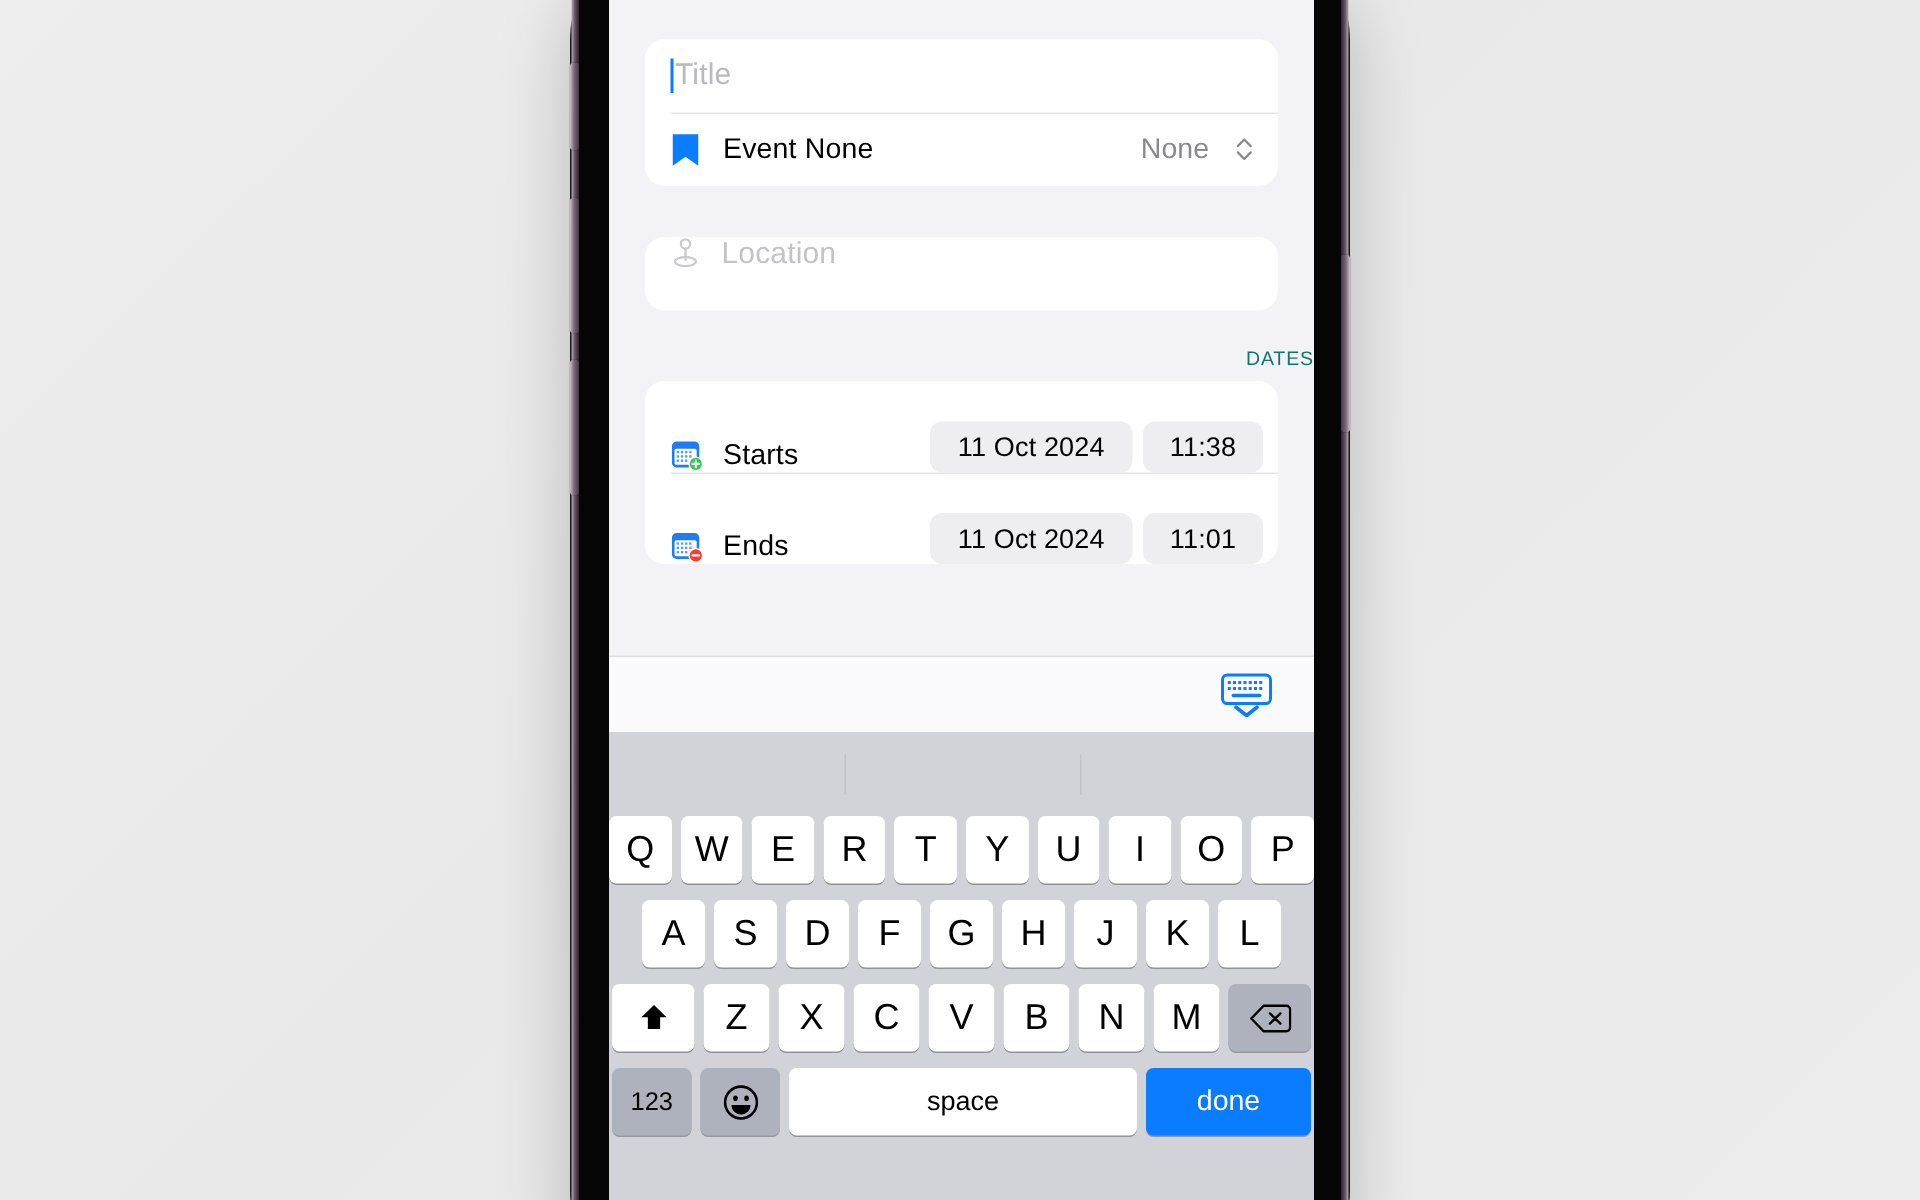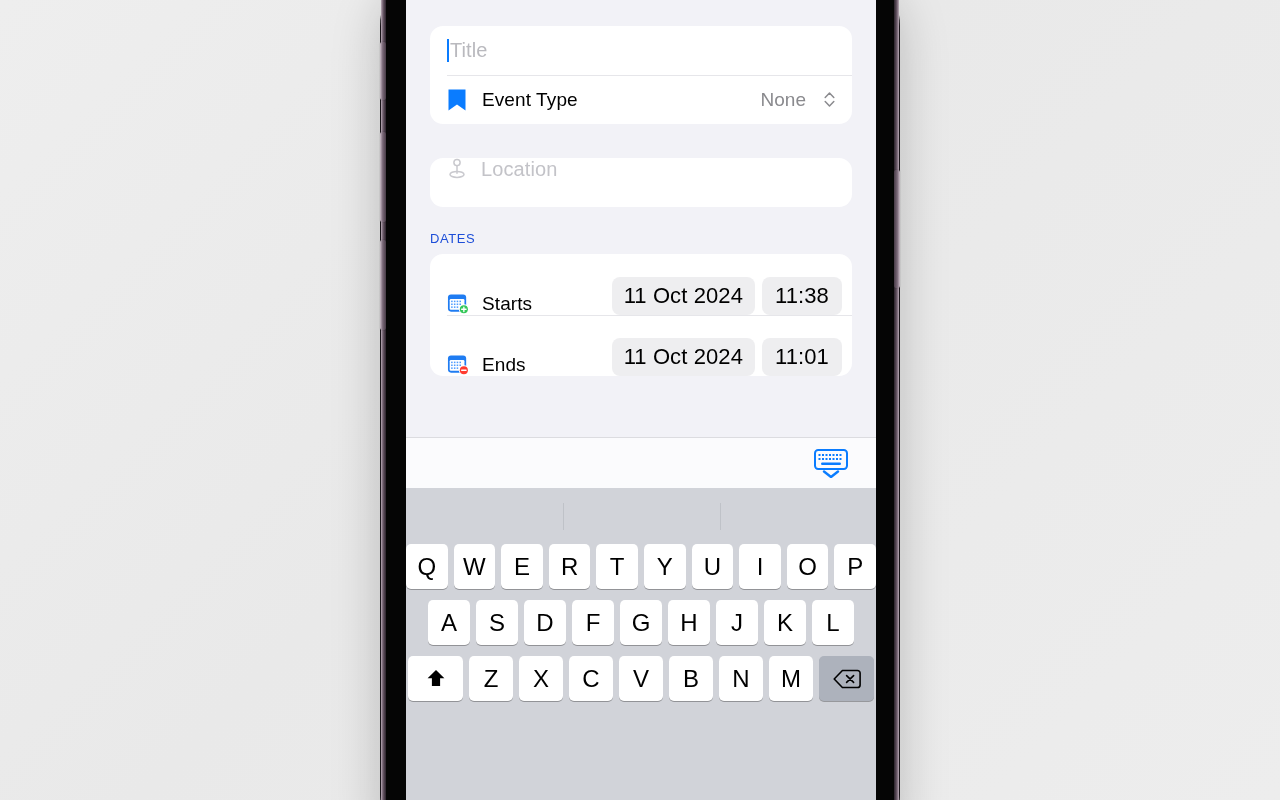--- a/index.html
+++ b/index.html
@@ -128,40 +128,41 @@
     border-radius: 13px;
     height: 49px;
     display: flex;
     padding: 0 17px;
   }
   .loc-icon { width: 20px; height: 22px; margin-right: 14px; flex: 0 0 auto; }
   .loc-placeholder { font-size: 20px; color: #c3c3c8; letter-spacing: .1px; }
 
   .section-header {
     font-size: 13px;
-    color: #1d4ed8;
+    color: #0f766e;
     letter-spacing: .6px;
     padding: 24px 0 8px 24px;
+    text-align: right;
   }
 
   .date-row { display: flex; align-items: flex-end; height: 61px; padding: 0 10px 0 17px; position: relative; }
   .date-row + .date-row::before {
     content: "";
     position: absolute;
     left: 17px; right: 0; top: 0;
     height: 1px;
     background: #e6e6ea;
   }
   .cal-icon { width: 23px; height: 23px; margin-right: 12px; flex: 0 0 auto; }
   .date-label { font-size: 19px; color: #000; letter-spacing: .1px; }
   .chips { margin-left: auto; display: flex; gap: 7px; }
   .chip {
     background: #eeeef0;
     border-radius: 8px;
-    font-size: 22px;
+    font-size: 18px;
     color: #000;
     padding: 8px 12px;
     line-height: 1;
     display: flex;
     align-items: center;
     justify-content: center;
     letter-spacing: .1px;
   }
   .chip.date { min-width: 135px; }
   .chip.time { min-width: 80px; }
@@ -260,21 +261,21 @@
               <div class="title-input">
                 <span class="caret"></span>
                   <span>Title</span>
               </div>
             </div>
 
             <div class="row">
               <svg class="bookmark-icon" viewBox="0 0 20 24">
                 <path d="M1.5 1.5h17v21l-8.5-6-8.5 6z" fill="#0a7cff"></path>
               </svg>
-              <span class="row-label">Event Type</span>
+              <span class="row-label">Event None</span>
               <span class="row-value">
                 <span>None</span>
                 <svg class="chev-updown" viewBox="0 0 11 17">
                   <path d="M1.2 6.4 5.5 2l4.3 4.4M1.2 10.6 5.5 15l4.3-4.4" fill="none" stroke="#8a8a8e" stroke-width="1.5" stroke-linecap="round" stroke-linejoin="round"></path>
                 </svg>
               </span>
             </div>
           </div>
 
           <div class="spacer-24"></div>
@@ -421,19 +422,32 @@
             <div class="key">N</div>
             <div class="key">M</div>
             <div class="key fn wide">
               <svg width="28" height="22" viewBox="0 0 28 22">
                 <path d="M9.4 2.5h15.1a2.6 2.6 0 0 1 2.6 2.6v11.8a2.6 2.6 0 0 1-2.6 2.6H9.4L1.2 11z" fill="none" stroke="#000" stroke-width="1.6" stroke-linejoin="round"></path>
                 <path d="M13.6 7.6l7 6.8M20.6 7.6l-7 6.8" stroke="#000" stroke-width="1.6" stroke-linecap="round"></path>
               </svg>
             </div>
           </div>
 
+          <div class="krow r4">
+            <div class="key fn numbers">123</div>
+            <div class="key fn emoji">
+              <svg width="26" height="26" viewBox="0 0 26 26">
+                <circle cx="13" cy="13" r="10.6" fill="none" stroke="#000" stroke-width="1.7"></circle>
+                <ellipse cx="9.3" cy="10.2" rx="1.5" ry="1.9" fill="#000"></ellipse>
+                <ellipse cx="16.7" cy="10.2" rx="1.5" ry="1.9" fill="#000"></ellipse>
+                <path d="M6.6 14.6h12.8a6.4 6.4 0 0 1-12.8 0z" fill="#000"></path>
+              </svg>
+            </div>
+            <div class="key space">space</div>
+            <div class="key done">done</div>
+          </div>
 
         </div>
 
       </div>
     </div>
   </div>
 </div>
 
 </body></html>

